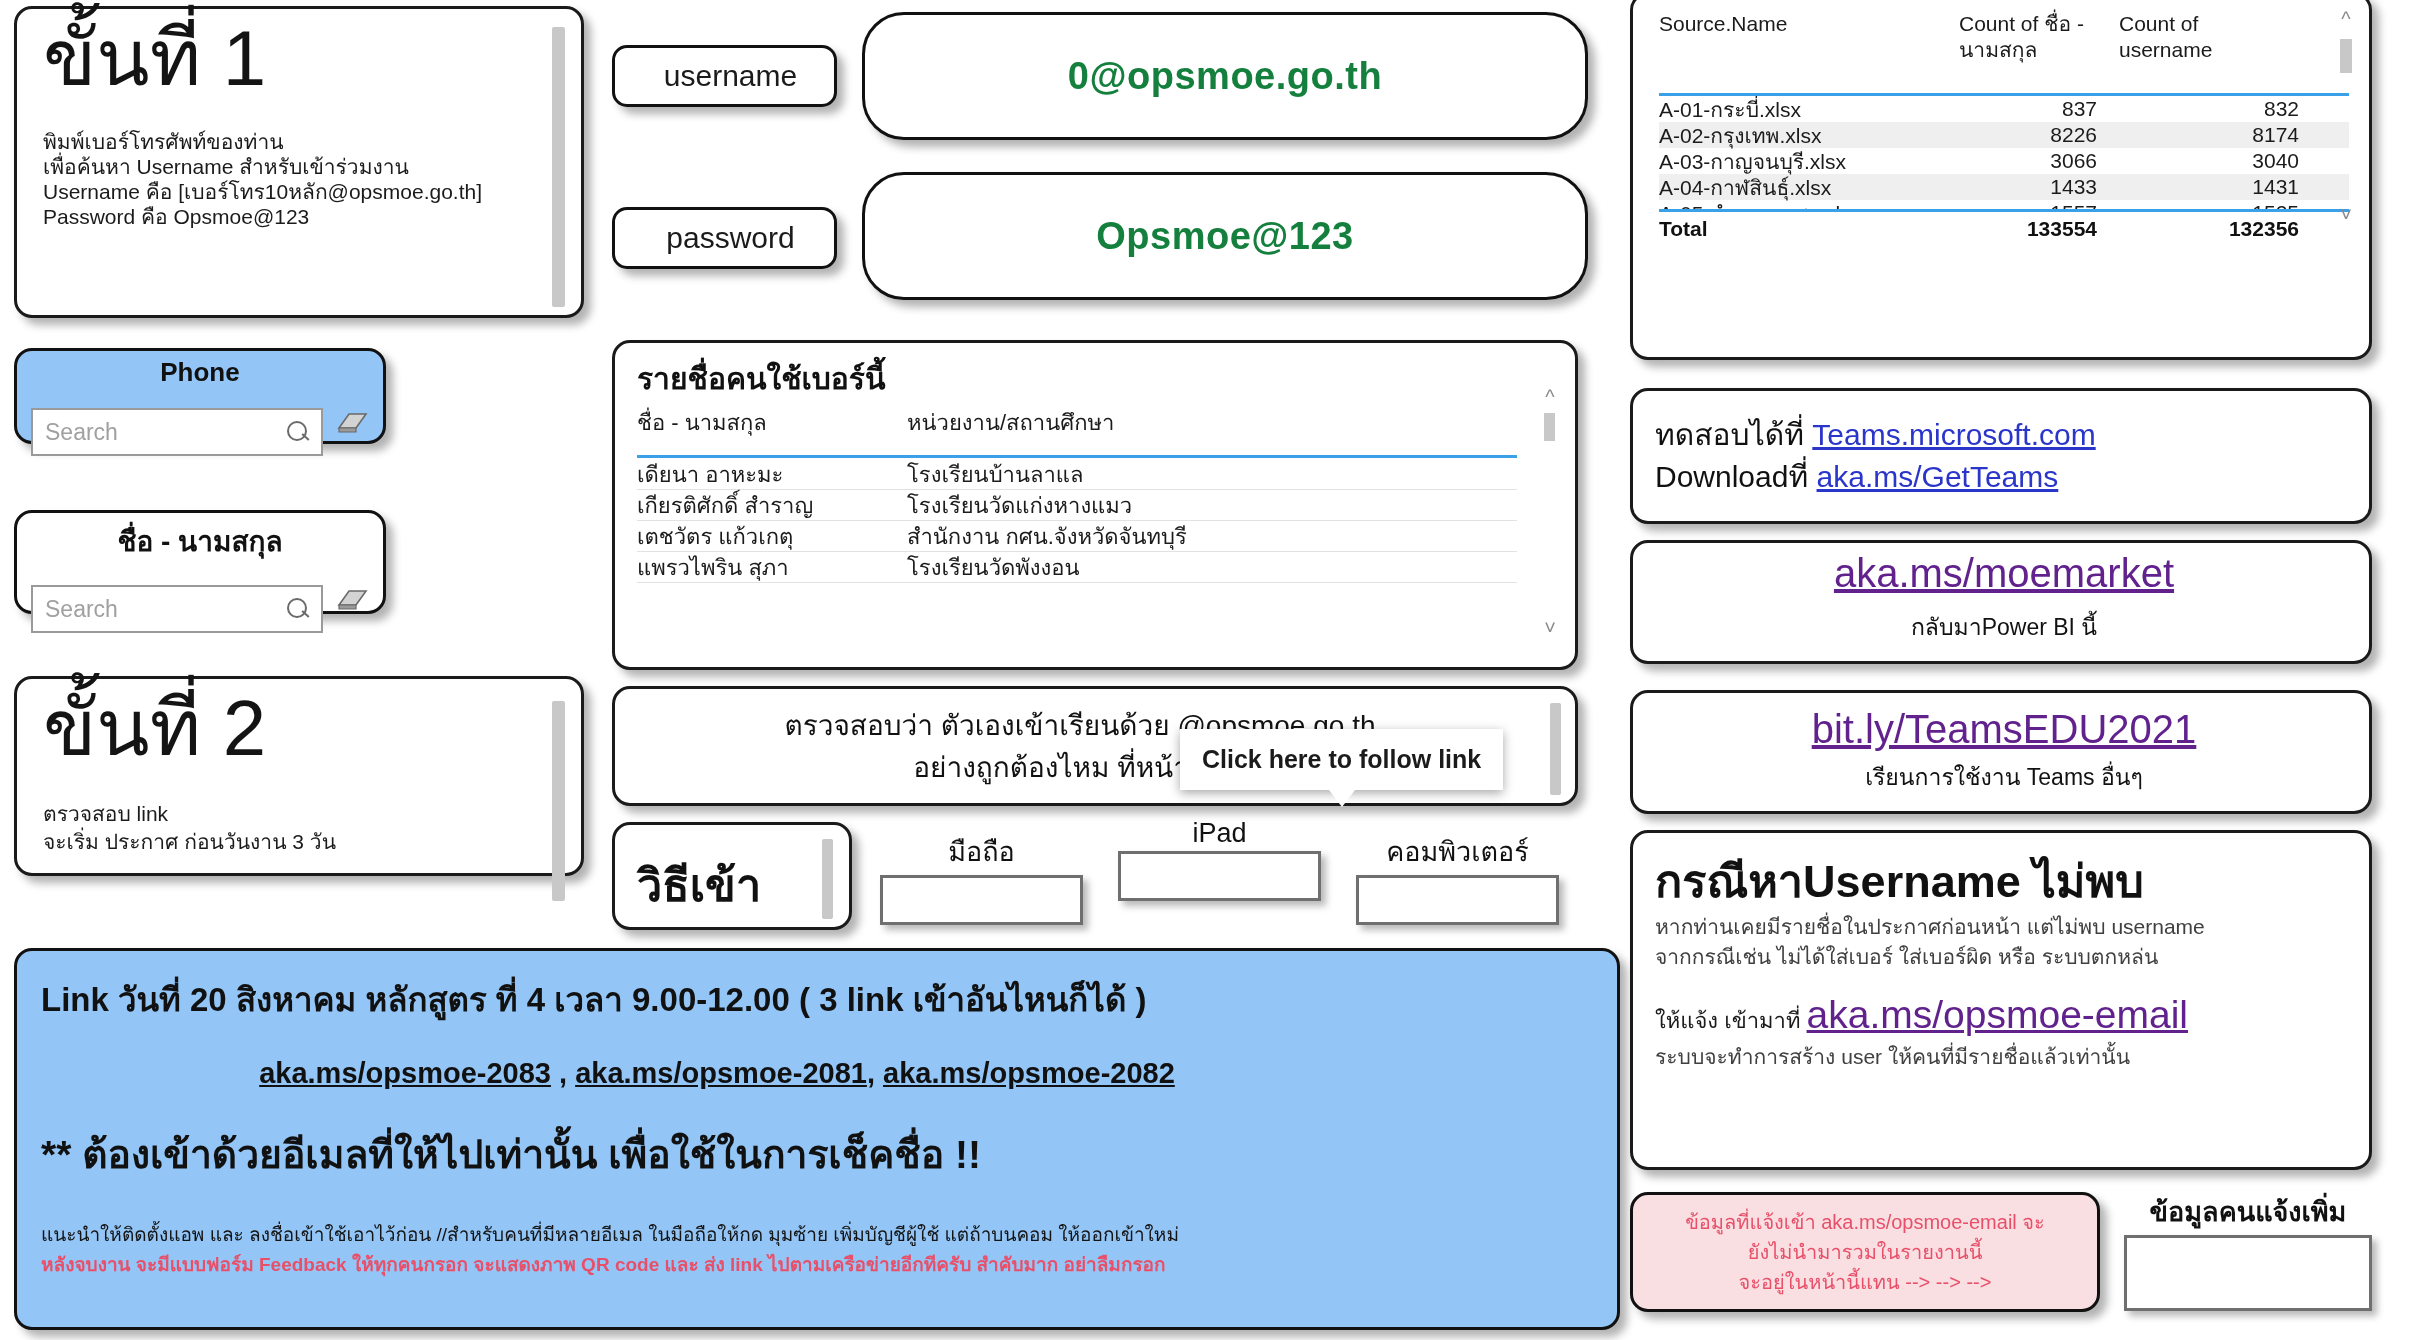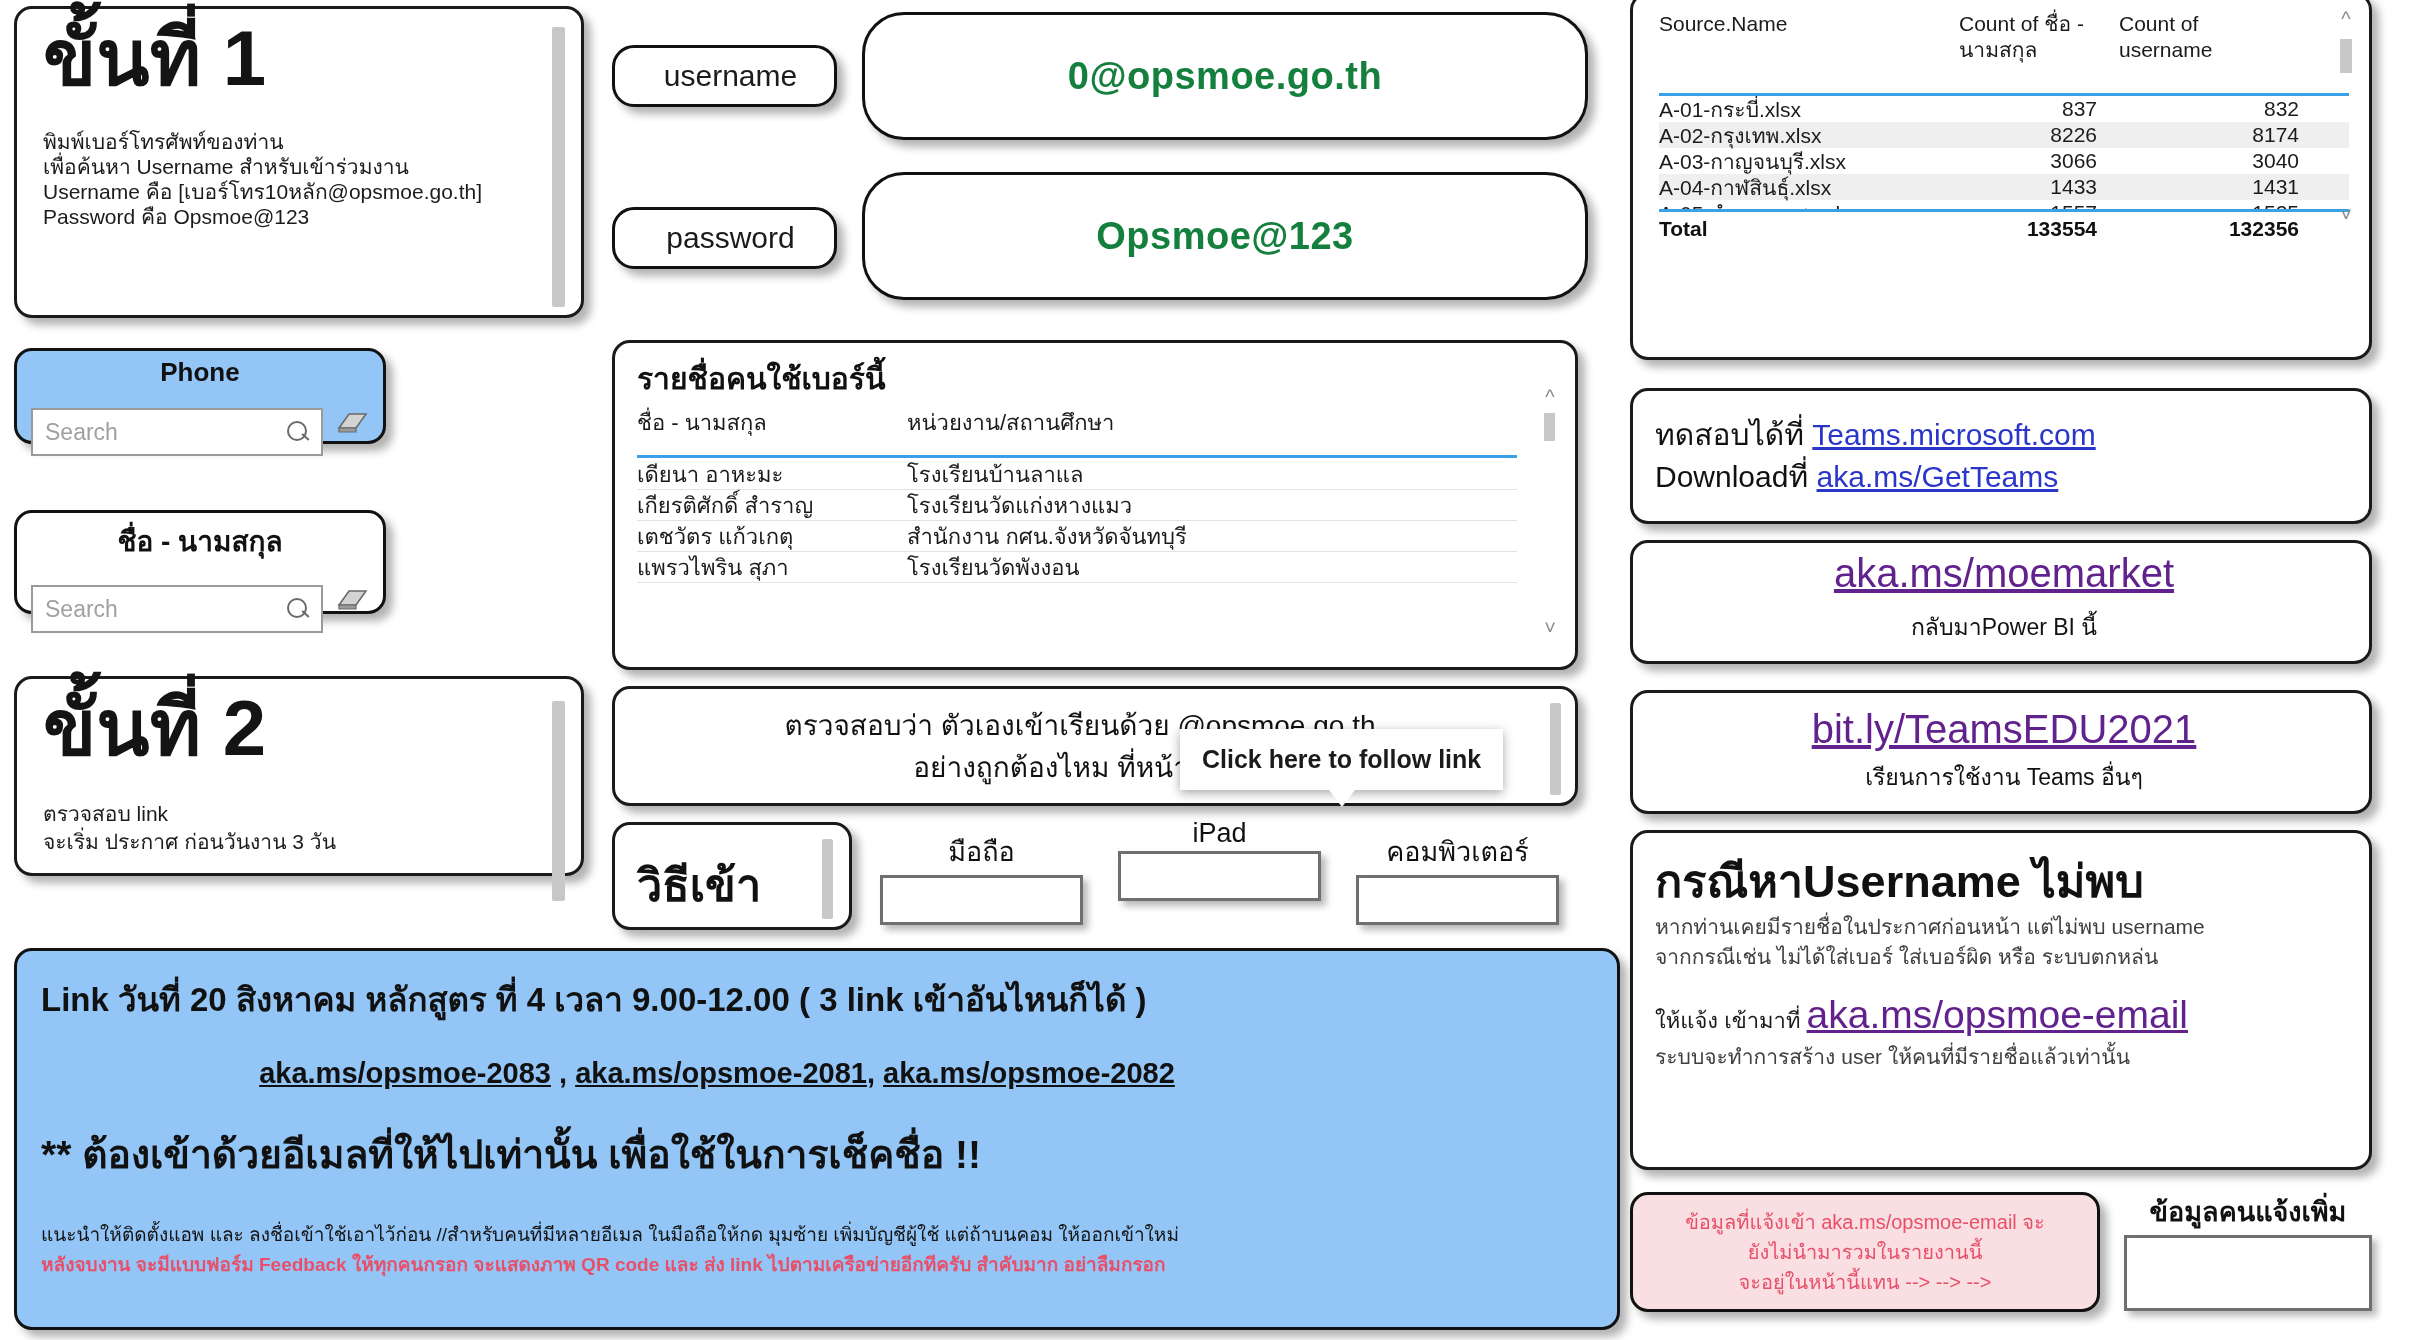--- a/index.html
+++ b/index.html
@@ -28,27 +28,27 @@
 
   
   .vbar {
     position: absolute;
     width: 13px;
     background: #c8c8c8;
     border-radius: 2px;
   }
 
   
-  .step-title { position:absolute; font-size:78px; font-weight:700; color:#141414; line-height:0.95; white-space:nowrap; }
+  .step-title { position:absolute; font-size:78px; font-weight:400; color:#141414; line-height:0.95; white-space:nowrap; }
   .step-body  { position:absolute; font-size:21px; color:#1b1b1b; line-height:1.45; white-space:nowrap; }
 
   
   .pill { position:absolute; background:#fff; border:3px solid #111; border-radius:42px; box-shadow:7px 7px 9px rgba(0,0,0,0.30);
           display:flex; align-items:center; justify-content:center; }
-  .pill.small { border-radius:22px;padding-left:12px; }
+  .pill.small { border-radius:15px;padding-left:12px; }
   .pill-label { font-size:30px; color:#1b1b1b; }
   .pill-value { font-size:38px; font-weight:700; color:#15803d; letter-spacing:0.5px; }
 
   
   .slicer { position:absolute; border:3px solid #111; border-radius:18px; box-shadow:7px 7px 9px rgba(0,0,0,0.30); background:#fff; }
   .slicer.blue { background:#93c6f7; }
   .slicer-title { text-align:center; font-size:26px; font-weight:700; color:#111; padding-top:6px; }
   .slicer-row { display:flex; align-items:flex-start; padding:14px 14px; }
   .searchbox {
     flex:1; height:48px; background:#fff; border:2px solid #9a9a9a;

